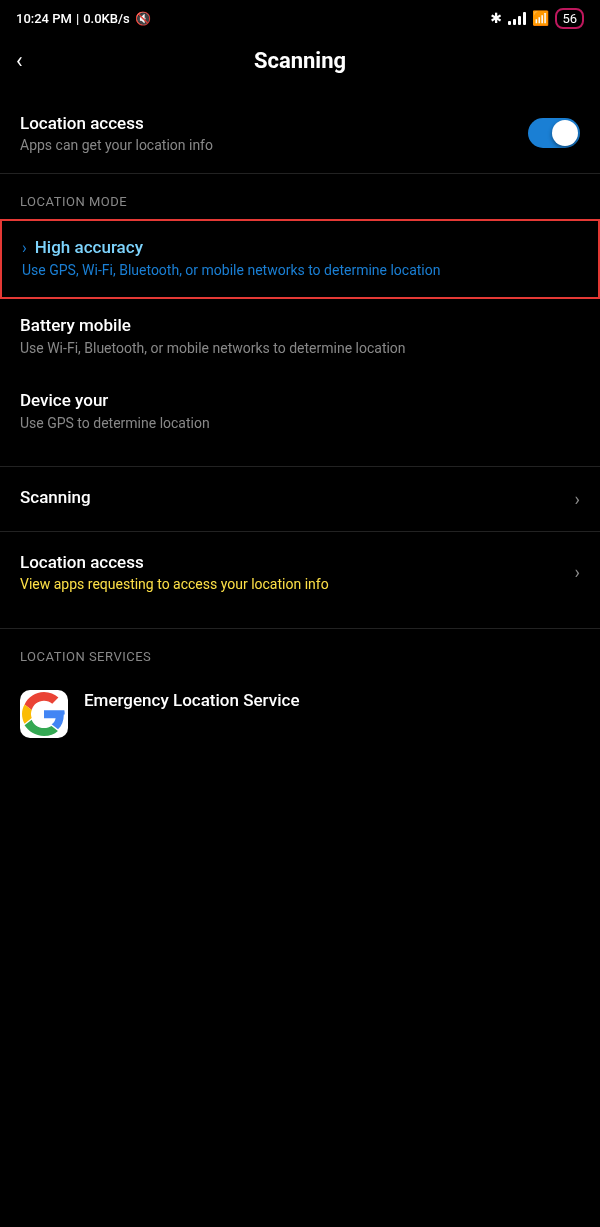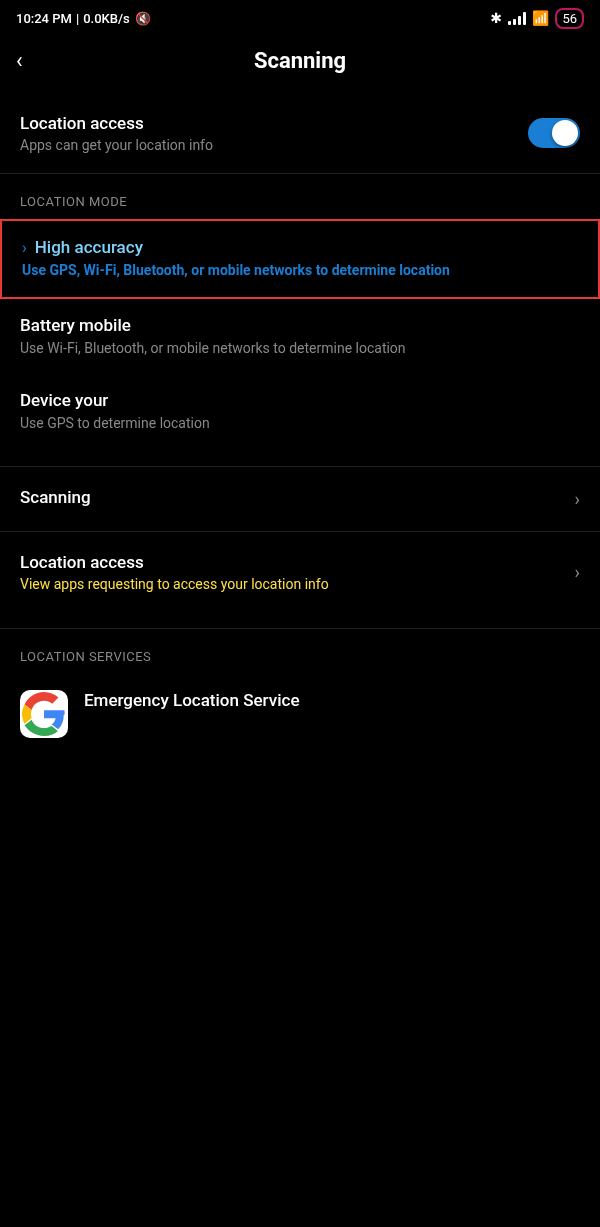--- a/index.html
+++ b/index.html
@@ -163,21 +163,20 @@
 
     .mode-desc {
       font-size: 14px;
       color: #888;
       line-height: 1.4;
       padding-left: 0;
     }
 
     .mode-desc.blue {
       color: #1a7fd4;
-      font-weight: bold;
     }
 
     
     .nav-item {
       display: flex;
       justify-content: space-between;
       align-items: center;
       padding: 20px 20px;
       cursor: pointer;
     }

